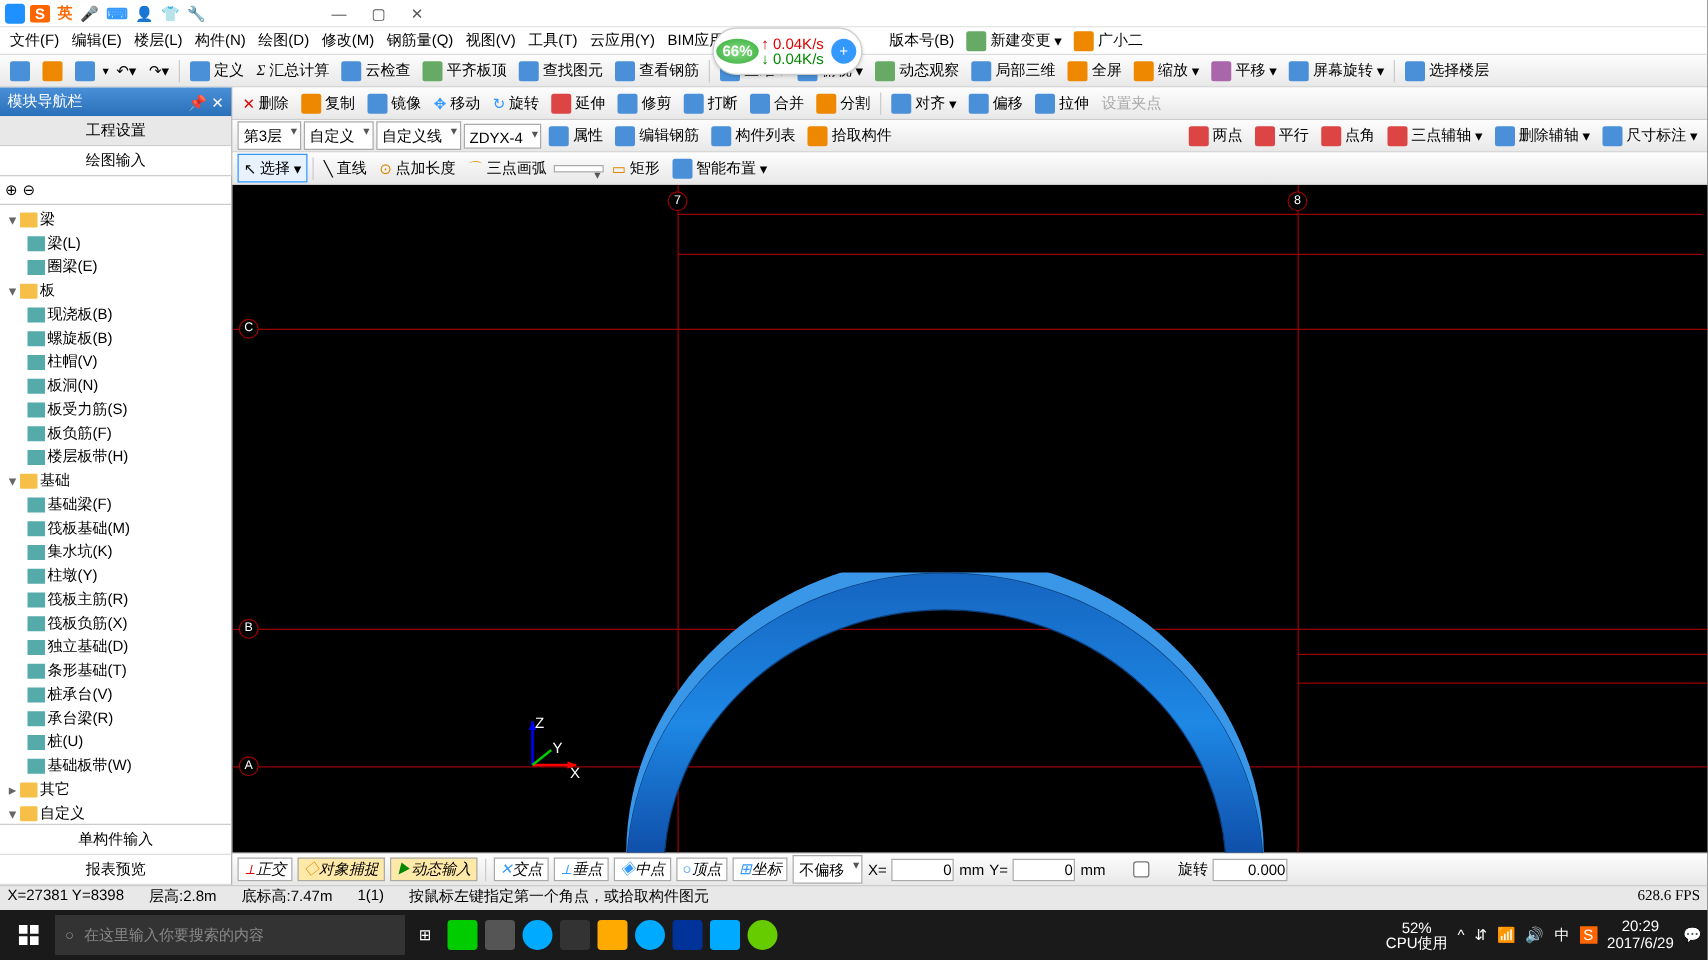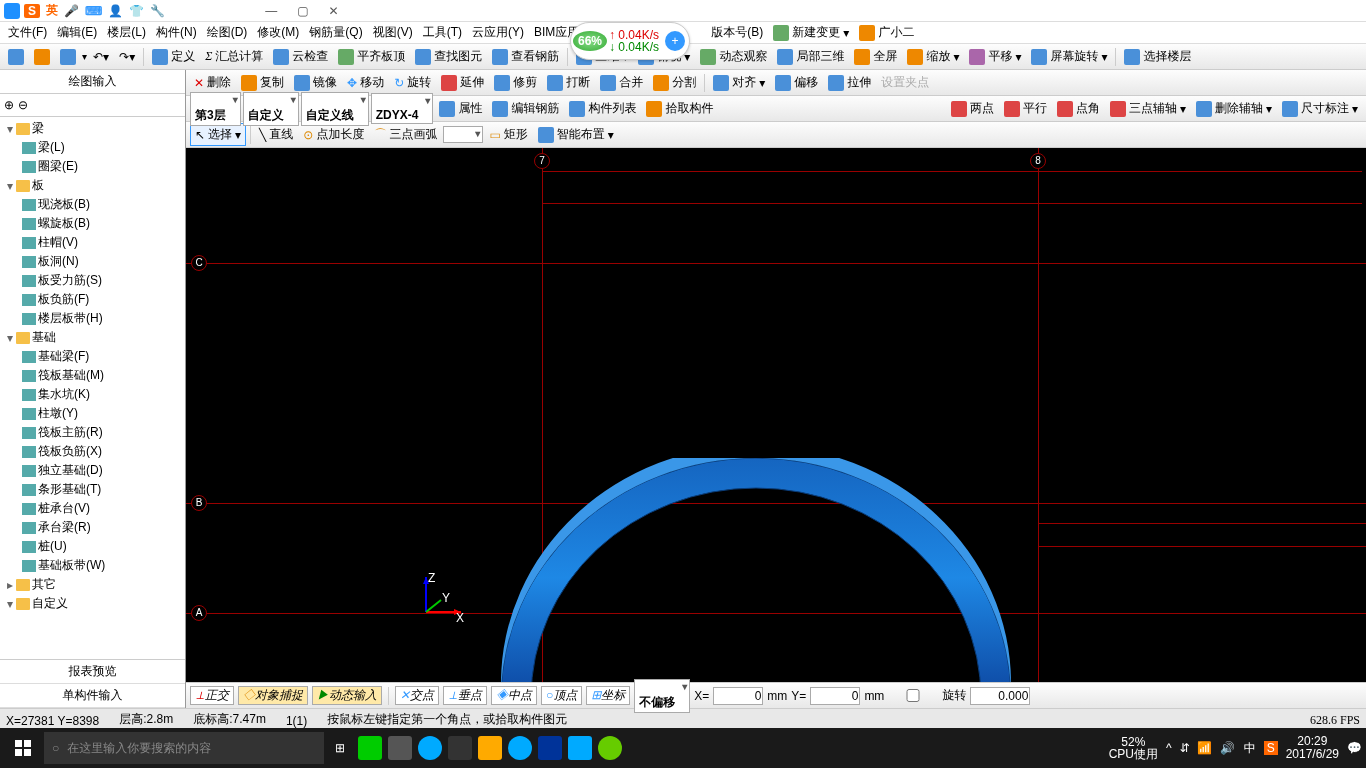--- a/index.html
+++ b/index.html
@@ -15,21 +15,21 @@
 .menubar .right{margin-left:auto;display:flex;gap:8px;align-items:center;}
 .menubar .yellow{background:#ffcc00;padding:2px 6px;}
 .toolbar{height:26px;background:linear-gradient(#fdfdfd,#e8e8e8);display:flex;align-items:center;padding:0 4px;gap:2px;border-bottom:1px solid #ccc;}
 .tbtn{display:flex;align-items:center;gap:3px;padding:2px 4px;cursor:default;}
 .tbtn .ic{width:16px;height:16px;background:#4a90d9;border-radius:2px;}
 .tbtn .ic.g{background:#6a6;}
 .tbtn .ic.o{background:#e80;}
 .tbtn .ic.r{background:#d44;}
 .tbtn .ic.p{background:#a6a;}
 .sep{width:1px;height:18px;background:#ccc;margin:0 2px;}
-.dropdown{border:1px solid #aaa;padding:14px 14px 1px 4px;background:#fff;position:relative;min-width:50px;font-weight:bold;}
+.dropdown{border:1px solid #aaa;padding:3px 14px 1px 4px;background:#fff;position:relative;min-width:50px;}
 .dropdown:after{content:"▾";position:absolute;right:2px;top:1px;color:#555;font-size:10px;}
 .main{display:flex;height:638px;}
 .sidebar{width:186px;border-right:1px solid #999;display:flex;flex-direction:column;}
 .sidehead{background:linear-gradient(#4a90d9,#2a70b9);color:#fff;padding:3px 6px;display:flex;align-items:center;}
 .sidehead .pin{margin-left:auto;}
 .sidetab{padding:3px 8px;background:#e8e8e8;border-bottom:1px solid #ccc;text-align:center;}
 .sidetab.active{background:#fff;}
 .sideicons{padding:4px;display:flex;gap:4px;border-bottom:1px solid #ccc;}
 .tree{flex:1;overflow:auto;padding:2px;}
 .tree-item{display:flex;align-items:center;padding:1px 0;white-space:nowrap;}
@@ -46,21 +46,21 @@
 .viewport{flex:1;background:#000;position:relative;overflow:hidden;}
 .grid-h{position:absolute;left:0;right:0;height:1px;background:#900;}
 .grid-v{position:absolute;top:0;bottom:0;width:1px;background:#900;}
 .axis-marker{position:absolute;width:16px;height:16px;border:1px solid #900;border-radius:50%;color:#fff;font-size:10px;text-align:center;line-height:14px;background:#000;}
 .arch{position:absolute;left:295px;top:310px;width:550px;height:280px;}
 .coord{position:absolute;left:220px;bottom:50px;}
 .bottombar{height:26px;background:linear-gradient(#fdfdfd,#e8e8e8);border-top:1px solid #ccc;display:flex;align-items:center;padding:0 4px;gap:4px;}
 .bottombar .tog{border:1px solid #aaa;padding:0 4px;background:#fff;font-style:italic;}
 .bottombar .tog.on{background:#ffe9a8;}
 .bottombar input{width:50px;border:1px solid #aaa;text-align:right;padding:1px;}
-.statusbar{height:20px;background:#e8e8e8;border-top:1px solid #ccc;display:flex;align-items:flex-end;padding:0 6px;gap:20px;}
+.statusbar{height:20px;background:#e8e8e8;border-top:1px solid #ccc;display:flex;align-items:flex-start;padding:0 6px;gap:20px;}
 .statusbar span:last-child{margin-left:auto;font-family:Liberation Serif, serif;}
 .floatbadge{position:absolute;left:570px;top:22px;width:120px;height:38px;background:#fff;border:1px solid #ccc;border-radius:20px;display:flex;align-items:center;z-index:100;box-shadow:0 1px 3px rgba(0,0,0,0.2);}
 .floatbadge .circ{width:34px;height:20px;border-radius:50%;background:radial-gradient(#8d8,#3a3);color:#fff;display:flex;align-items:center;justify-content:center;font-weight:bold;margin:2px;}
 .floatbadge .net{font-size:10px;line-height:12px;flex:1;}
 .floatbadge .plus{width:20px;height:20px;border-radius:50%;background:#39f;color:#fff;text-align:center;line-height:20px;margin-right:4px;}
 .taskbar{height:40px;background:#1a1a1a;display:flex;align-items:center;padding:0 4px;gap:2px;}
 .taskbar .start{width:38px;height:32px;display:flex;align-items:center;justify-content:center;color:#fff;}
 .taskbar .search{flex:0 0 280px;height:32px;background:#333;color:#888;display:flex;align-items:center;padding:0 8px;gap:8px;}
 .taskbar .tic{width:28px;height:32px;display:flex;align-items:center;justify-content:center;}
 .taskbar .tic .sq{width:24px;height:24px;border-radius:3px;}
@@ -167,20 +167,25 @@
   <span class="tbtn"><span class="ic"></span><span>屏幕旋转</span>▾</span>
   <div class="sep"></div>
   <span class="tbtn">
       <span class="ic"></span>
       <span>选择楼层</span>
     </span>
 </div>
 
 <div class="main">
   <div class="sidebar">
+    <div class="sidehead">
+        <span>模块导航栏</span>
+        <span class="pin">📌 ✕</span>
+      </div>
+    <div class="sidetab">工程设置</div>
     <div class="sidetab active">绘图输入</div>
     <div class="sideicons">
         <span>⊕</span>
         <span>⊖</span>
       </div>
     <div class="tree" id="tree">
         <div class="tree-item l1">
           <span class="tog">▾</span>
           <span class="fold"></span>
           <span>梁</span>
@@ -284,22 +289,22 @@
           <span class="fold"></span>
           <span>其它</span>
         </div>
         <div class="tree-item l1">
           <span class="tog">▾</span>
           <span class="fold"></span>
           <span>自定义</span>
         </div>
       </div>
     <div class="sidefoot">
+      <div>单构件输入</div>
       <div>报表预览</div>
-      <div>单构件输入</div>
     </div>
   </div>
 
   <div class="content">
     <div class="ctoolbar">
       <span class="tbtn">
           <span style="color:#d00">✕</span>
           <span>删除</span>
         </span>
       <span class="tbtn">

